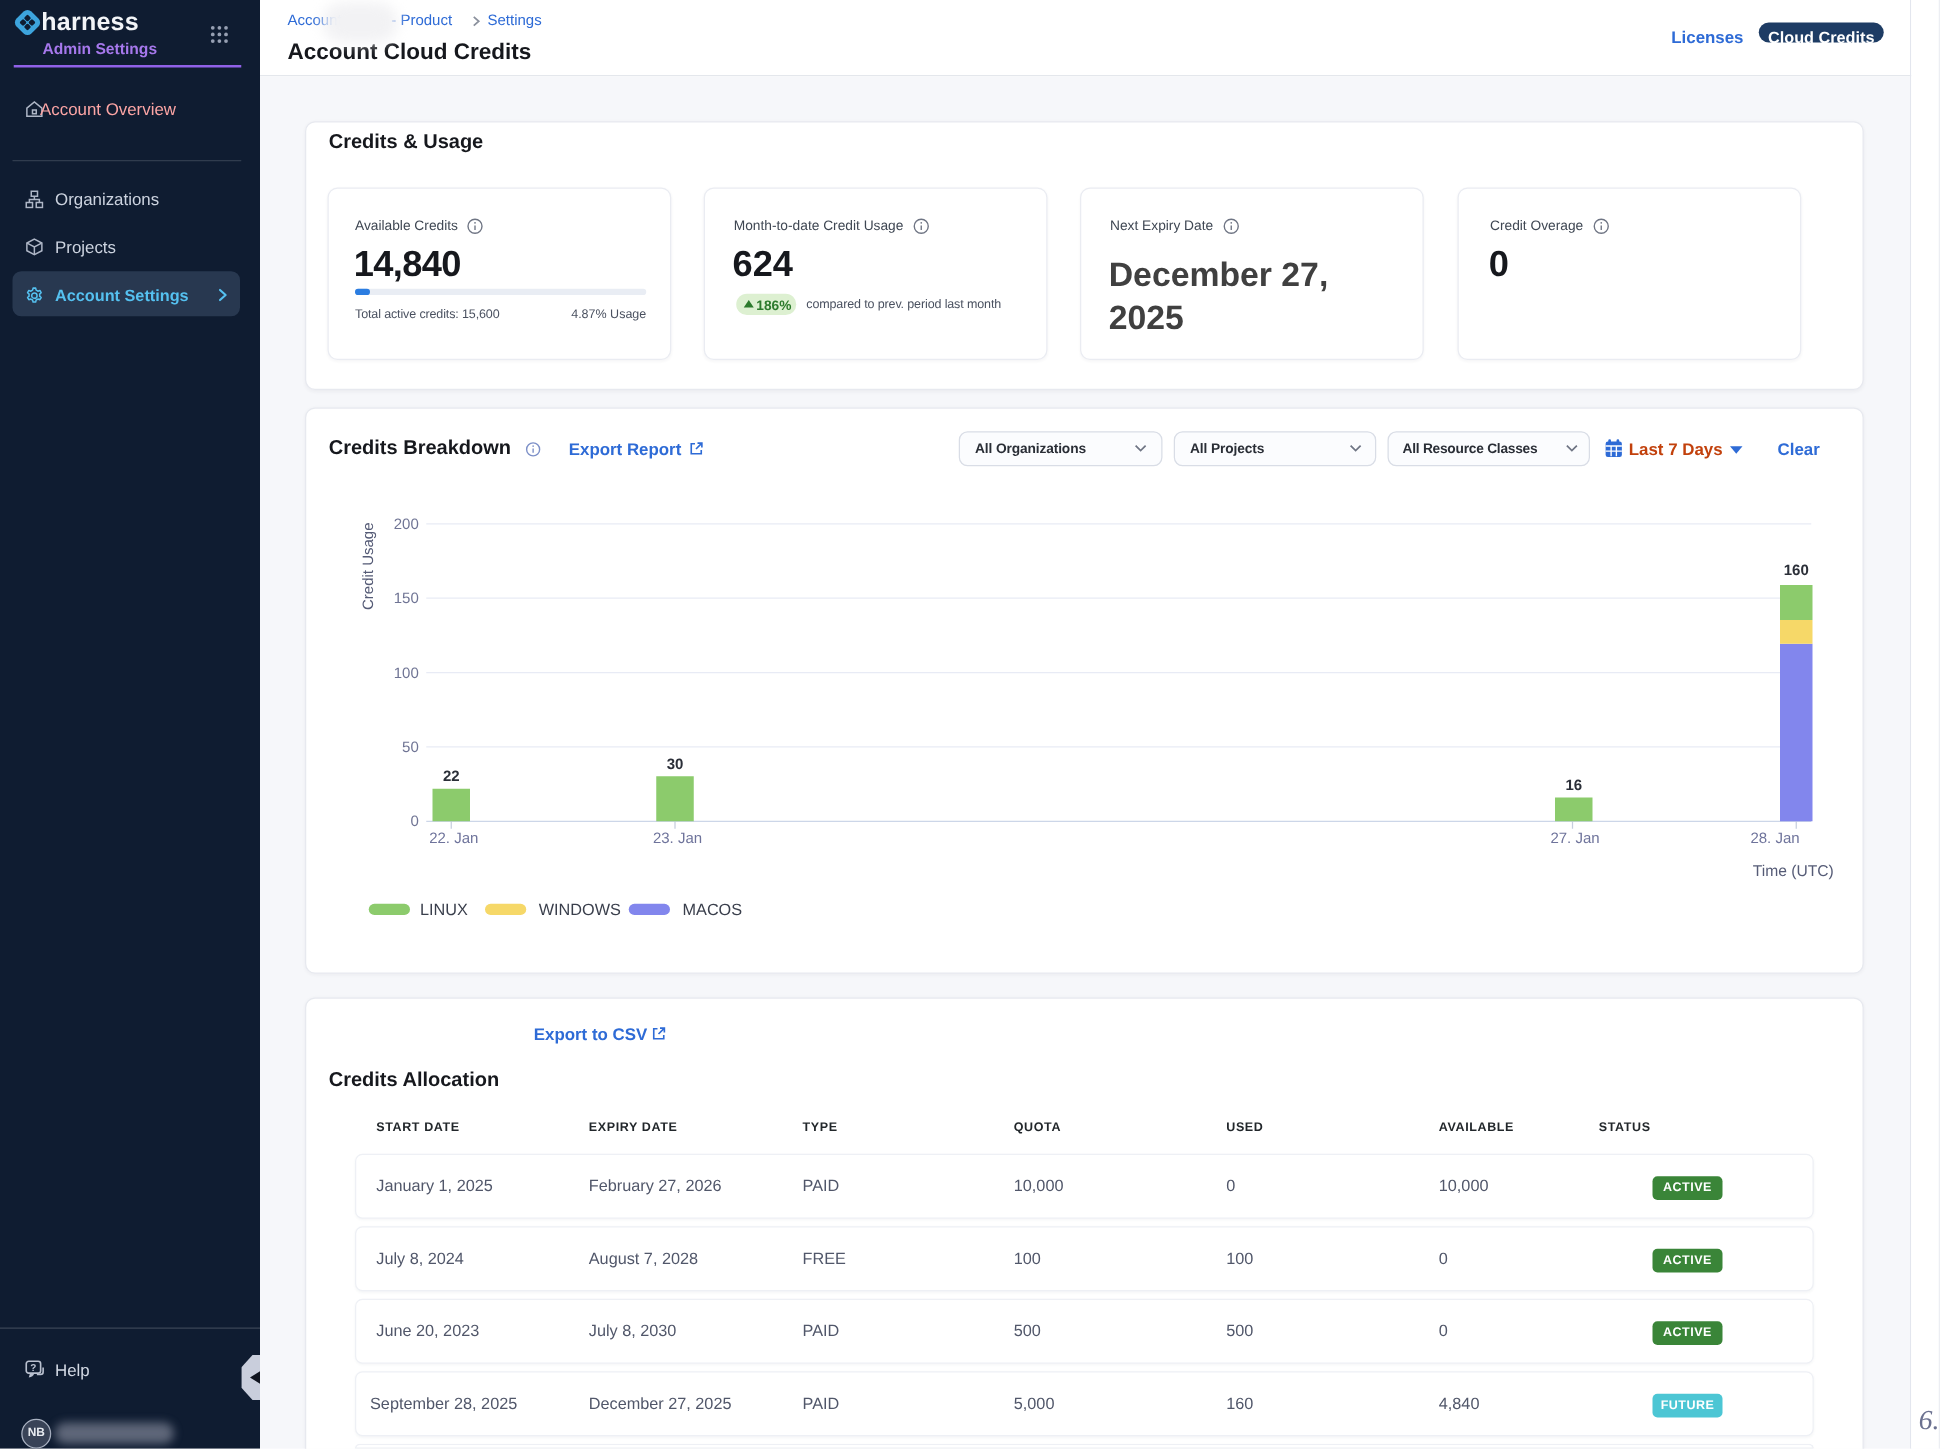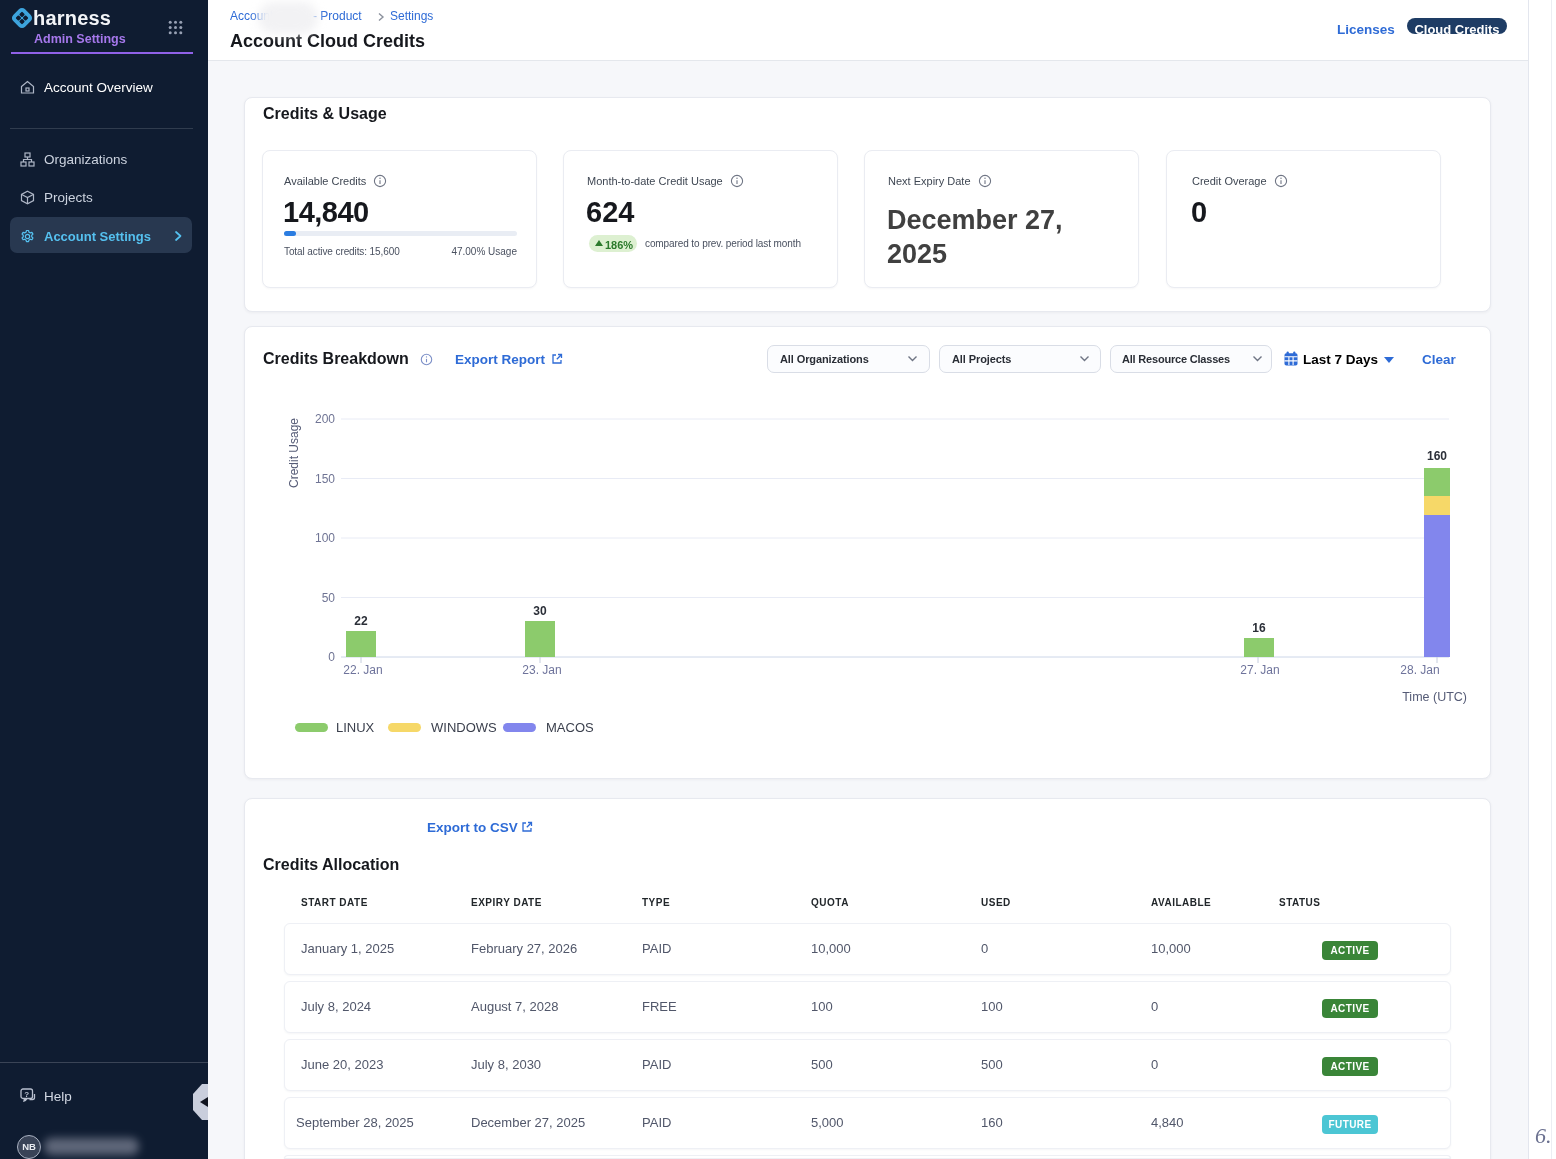--- a/index.html
+++ b/index.html
@@ -38,21 +38,21 @@
         <circle cx="7.5" cy="12.8" r="1.5"></circle>
         <circle cx="12.8" cy="12.8" r="1.5"></circle>
     </g>
   </svg>
   <div class="abs" style="left:11px;top:52px;width:182px;height:2px;background:#9061e8;"></div>
 
   <svg class="abs" style="left:20px;top:80px;" width="15" height="15" viewBox="0 0 15 15" fill="none" stroke="#aeb6c6" stroke-width="1.2">
     <path d="M1.5 6.5 L7.5 1.5 L13.5 6.5 L13.5 13 L1.5 13 Z"></path>
     <rect x="6" y="8" width="3" height="3"></rect>
   </svg>
-  <div class="abs" style="left:44px;top:80px;font-size:13.5px;color:#ffffff;">Account Overview</div>
+  <div class="abs" style="left:32px;top:80px;font-size:13.5px;color:#fca5a5;">Account Overview</div>
 
   <div class="abs" style="left:10px;top:128px;width:183px;height:1px;background:rgba(255,255,255,0.14);"></div>
 
   <svg class="abs" style="left:20px;top:152px;" width="15" height="15" viewBox="0 0 15 15" fill="none" stroke="#aeb6c6" stroke-width="1.2">
     <rect x="5" y="1" width="5" height="4"></rect>
     <rect x="1" y="10" width="5" height="4"></rect>
     <rect x="9" y="10" width="5" height="4"></rect>
     <path d="M7.5 5 V7.5 M3.5 10 V7.5 H11.5 V10"></path>
   </svg>
   <div class="abs" style="left:44px;top:152px;font-size:13.5px;color:#ccd3df;">Organizations</div>
@@ -120,21 +120,21 @@
 <div class="abs lbl" style="left:284px;top:174px;">Available Credits
 <svg width="14" height="14" viewBox="0 0 14 14" fill="none" stroke="#6f7584" stroke-width="1.1">
       <circle cx="7" cy="7" r="5.6"></circle>
       <path d="M7 6.3 V10"></path>
       <circle cx="7" cy="4.2" r="0.7" fill="#6f7584" stroke="none"></circle>
     </svg></div>
 <div class="abs" style="left:283px;top:196px;font-size:29px;font-weight:700;color:#16181d;letter-spacing:-0.5px;">14,840</div>
 <div class="abs" style="left:284px;top:231px;width:233px;height:5px;background:#e9edf4;border-radius:3px;"></div>
 <div class="abs" style="left:284px;top:231px;width:12px;height:5px;background:#2b7de1;border-radius:3px;"></div>
 <div class="abs" style="left:284px;top:246px;font-size:10px;letter-spacing:-0.1px;color:#4a5160;">Total active credits: 15,600</div>
-<div class="abs" style="left:400px;top:246px;width:117px;text-align:right;font-size:10px;color:#4a5160;">47.00% Usage</div>
+<div class="abs" style="left:400px;top:246px;width:117px;text-align:right;font-size:10px;color:#4a5160;">4.87% Usage</div>
 
 <div class="abs lbl" style="left:587px;top:174px;">Month-to-date Credit Usage
 <svg width="14" height="14" viewBox="0 0 14 14" fill="none" stroke="#6f7584" stroke-width="1.1">
       <circle cx="7" cy="7" r="5.6"></circle>
       <path d="M7 6.3 V10"></path>
       <circle cx="7" cy="4.2" r="0.7" fill="#6f7584" stroke="none"></circle>
     </svg></div>
 <div class="abs" style="left:586px;top:196px;font-size:29px;font-weight:700;color:#16181d;">624</div>
 <div class="abs" style="left:589px;top:235px;width:48px;height:17px;background:#ddf0d1;border-radius:9px;"></div>
 <div class="abs" style="left:595px;top:240px;width:0;height:0;border-left:4px solid transparent;border-right:4px solid transparent;border-bottom:6px solid #2c7a2c;"></div>
@@ -187,21 +187,21 @@
   </svg>
 
 <svg class="abs" style="left:1284px;top:351px;" width="14" height="15" viewBox="0 0 14 15">
   <rect x="0.5" y="2.2" width="13" height="12.3" rx="1.8" fill="#2e6bd6"></rect>
   <rect x="2.6" y="0.4" width="2.2" height="3.4" rx="1.1" fill="#2e6bd6"></rect>
   <rect x="9.2" y="0.4" width="2.2" height="3.4" rx="1.1" fill="#2e6bd6"></rect>
   <g stroke="#fff" stroke-width="1.1" fill="none">
     <path d="M0.5 5.8 H13.5 M4.9 5.8 V14 M9.1 5.8 V14 M0.5 9.9 H13.5"></path>
   </g>
 </svg>
-<div class="abs" style="left:1303px;top:352px;font-size:13.5px;font-weight:700;color:#000000;">Last 7 Days</div>
+<div class="abs" style="left:1303px;top:352px;font-size:13.5px;font-weight:700;color:#c2410c;">Last 7 Days</div>
 <div class="abs" style="left:1384px;top:357px;width:0;height:0;border-left:5px solid transparent;border-right:5px solid transparent;border-top:6px solid #2e6bd6;"></div>
 <div class="abs" style="left:1422px;top:352px;font-size:13.5px;font-weight:700;color:#2e6bd6;">Clear</div>
 
 <svg class="abs" style="left:244px;top:326px;" width="1247" height="453" viewBox="0 0 1247 453" font-family="Liberation Sans, sans-serif">
   <g stroke="#e8ebf5" stroke-width="1">
     <line x1="97" y1="93" x2="1205" y2="93"></line>
     <line x1="97" y1="152.5" x2="1205" y2="152.5"></line>
     <line x1="97" y1="212" x2="1205" y2="212"></line>
     <line x1="97" y1="271.5" x2="1205" y2="271.5"></line>
   </g>

